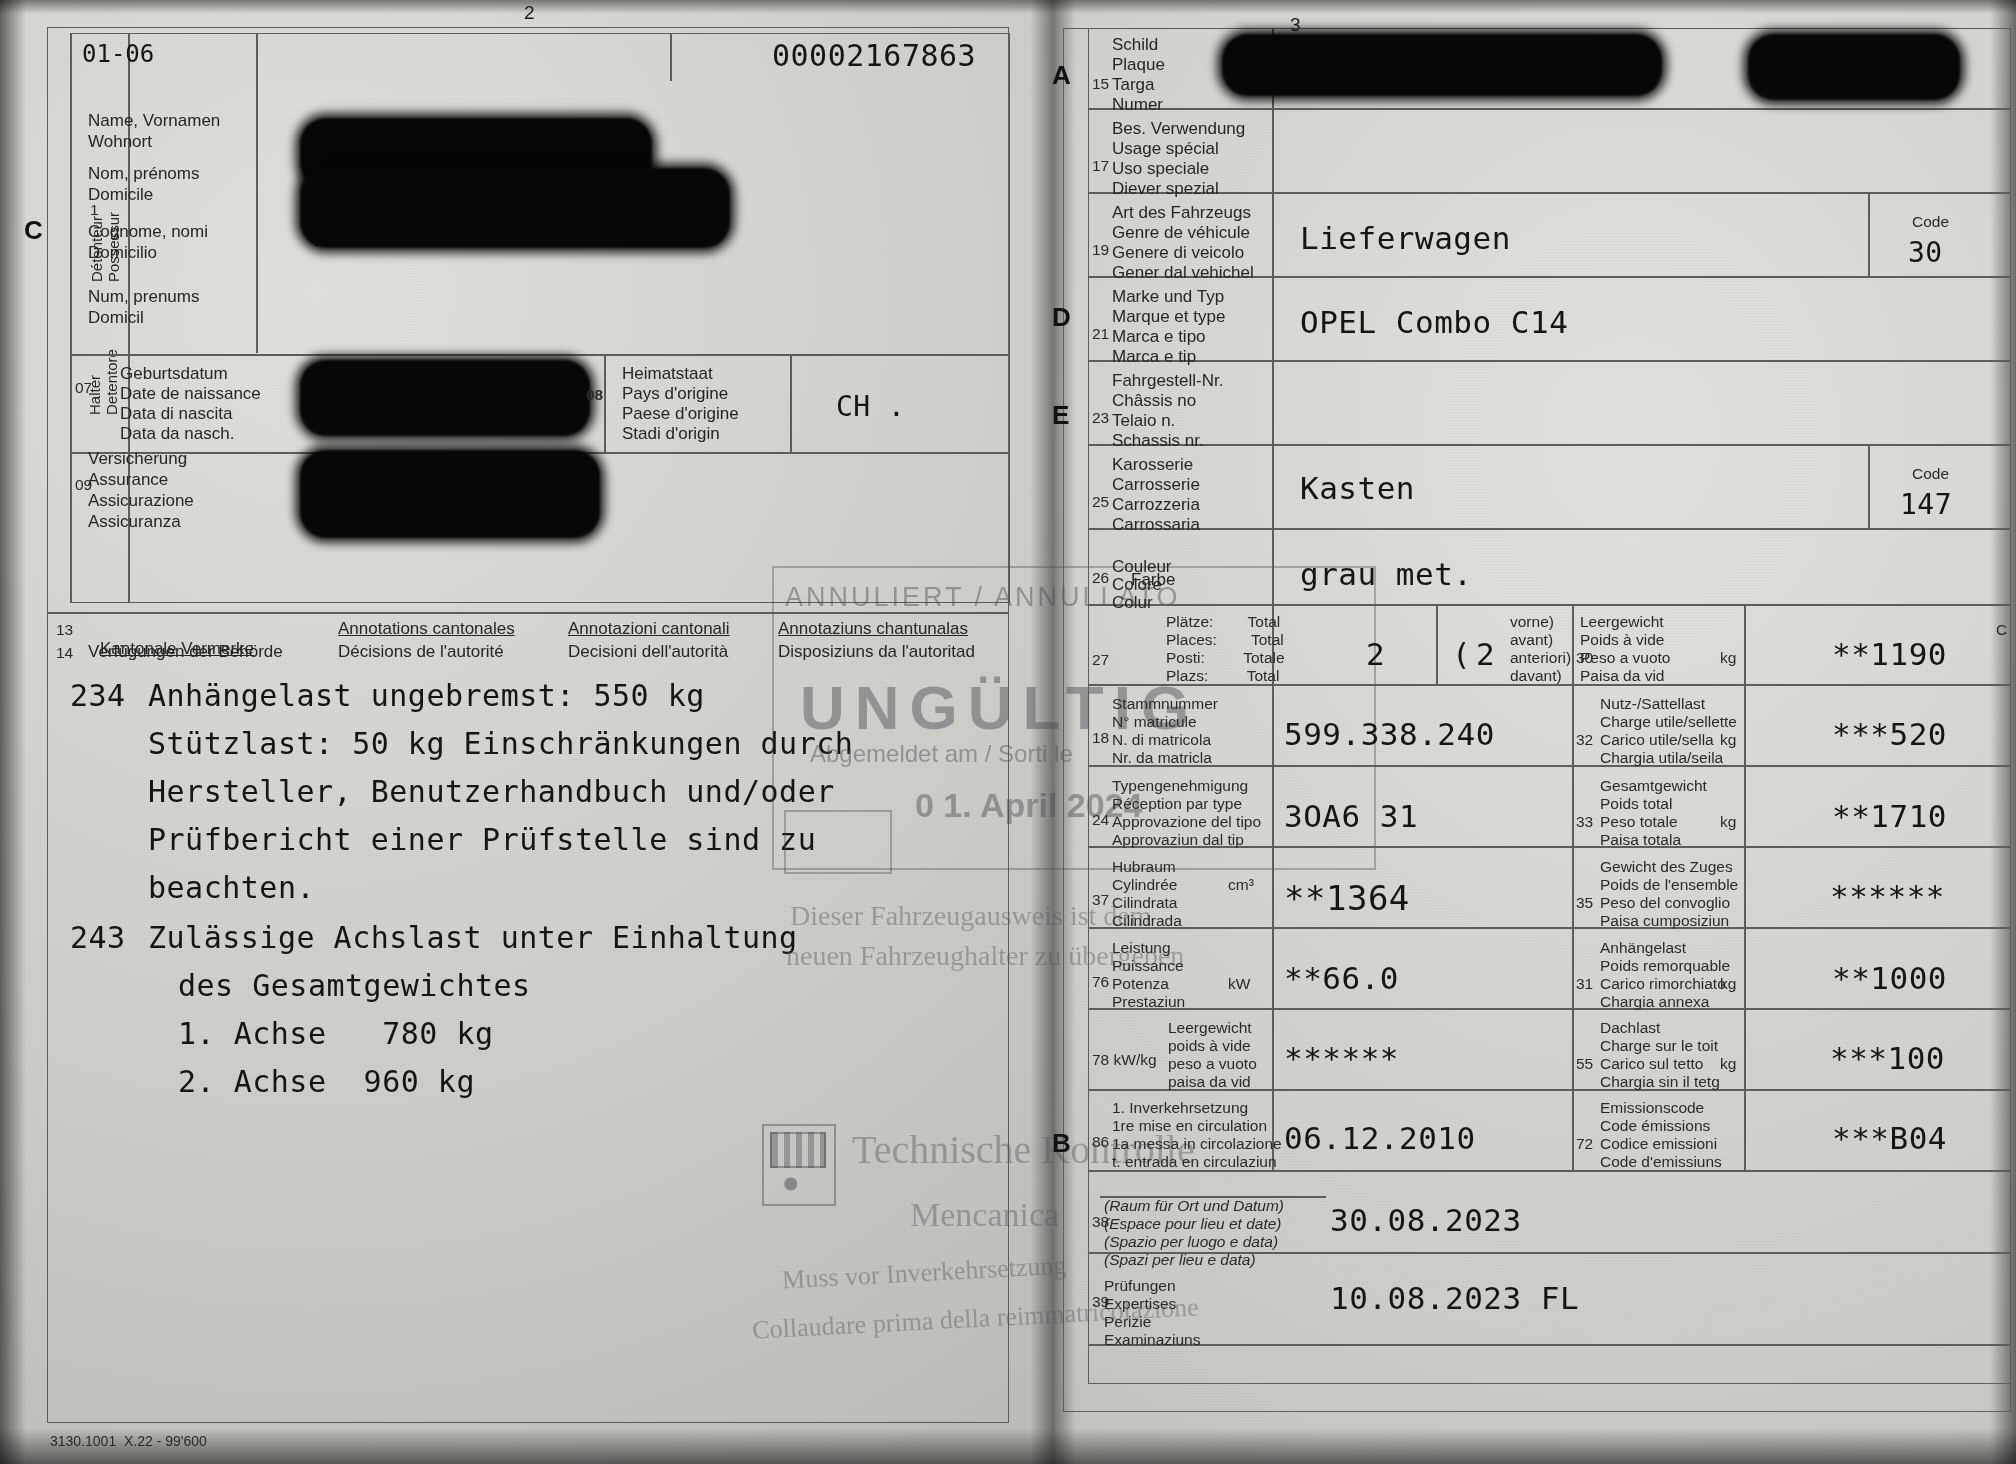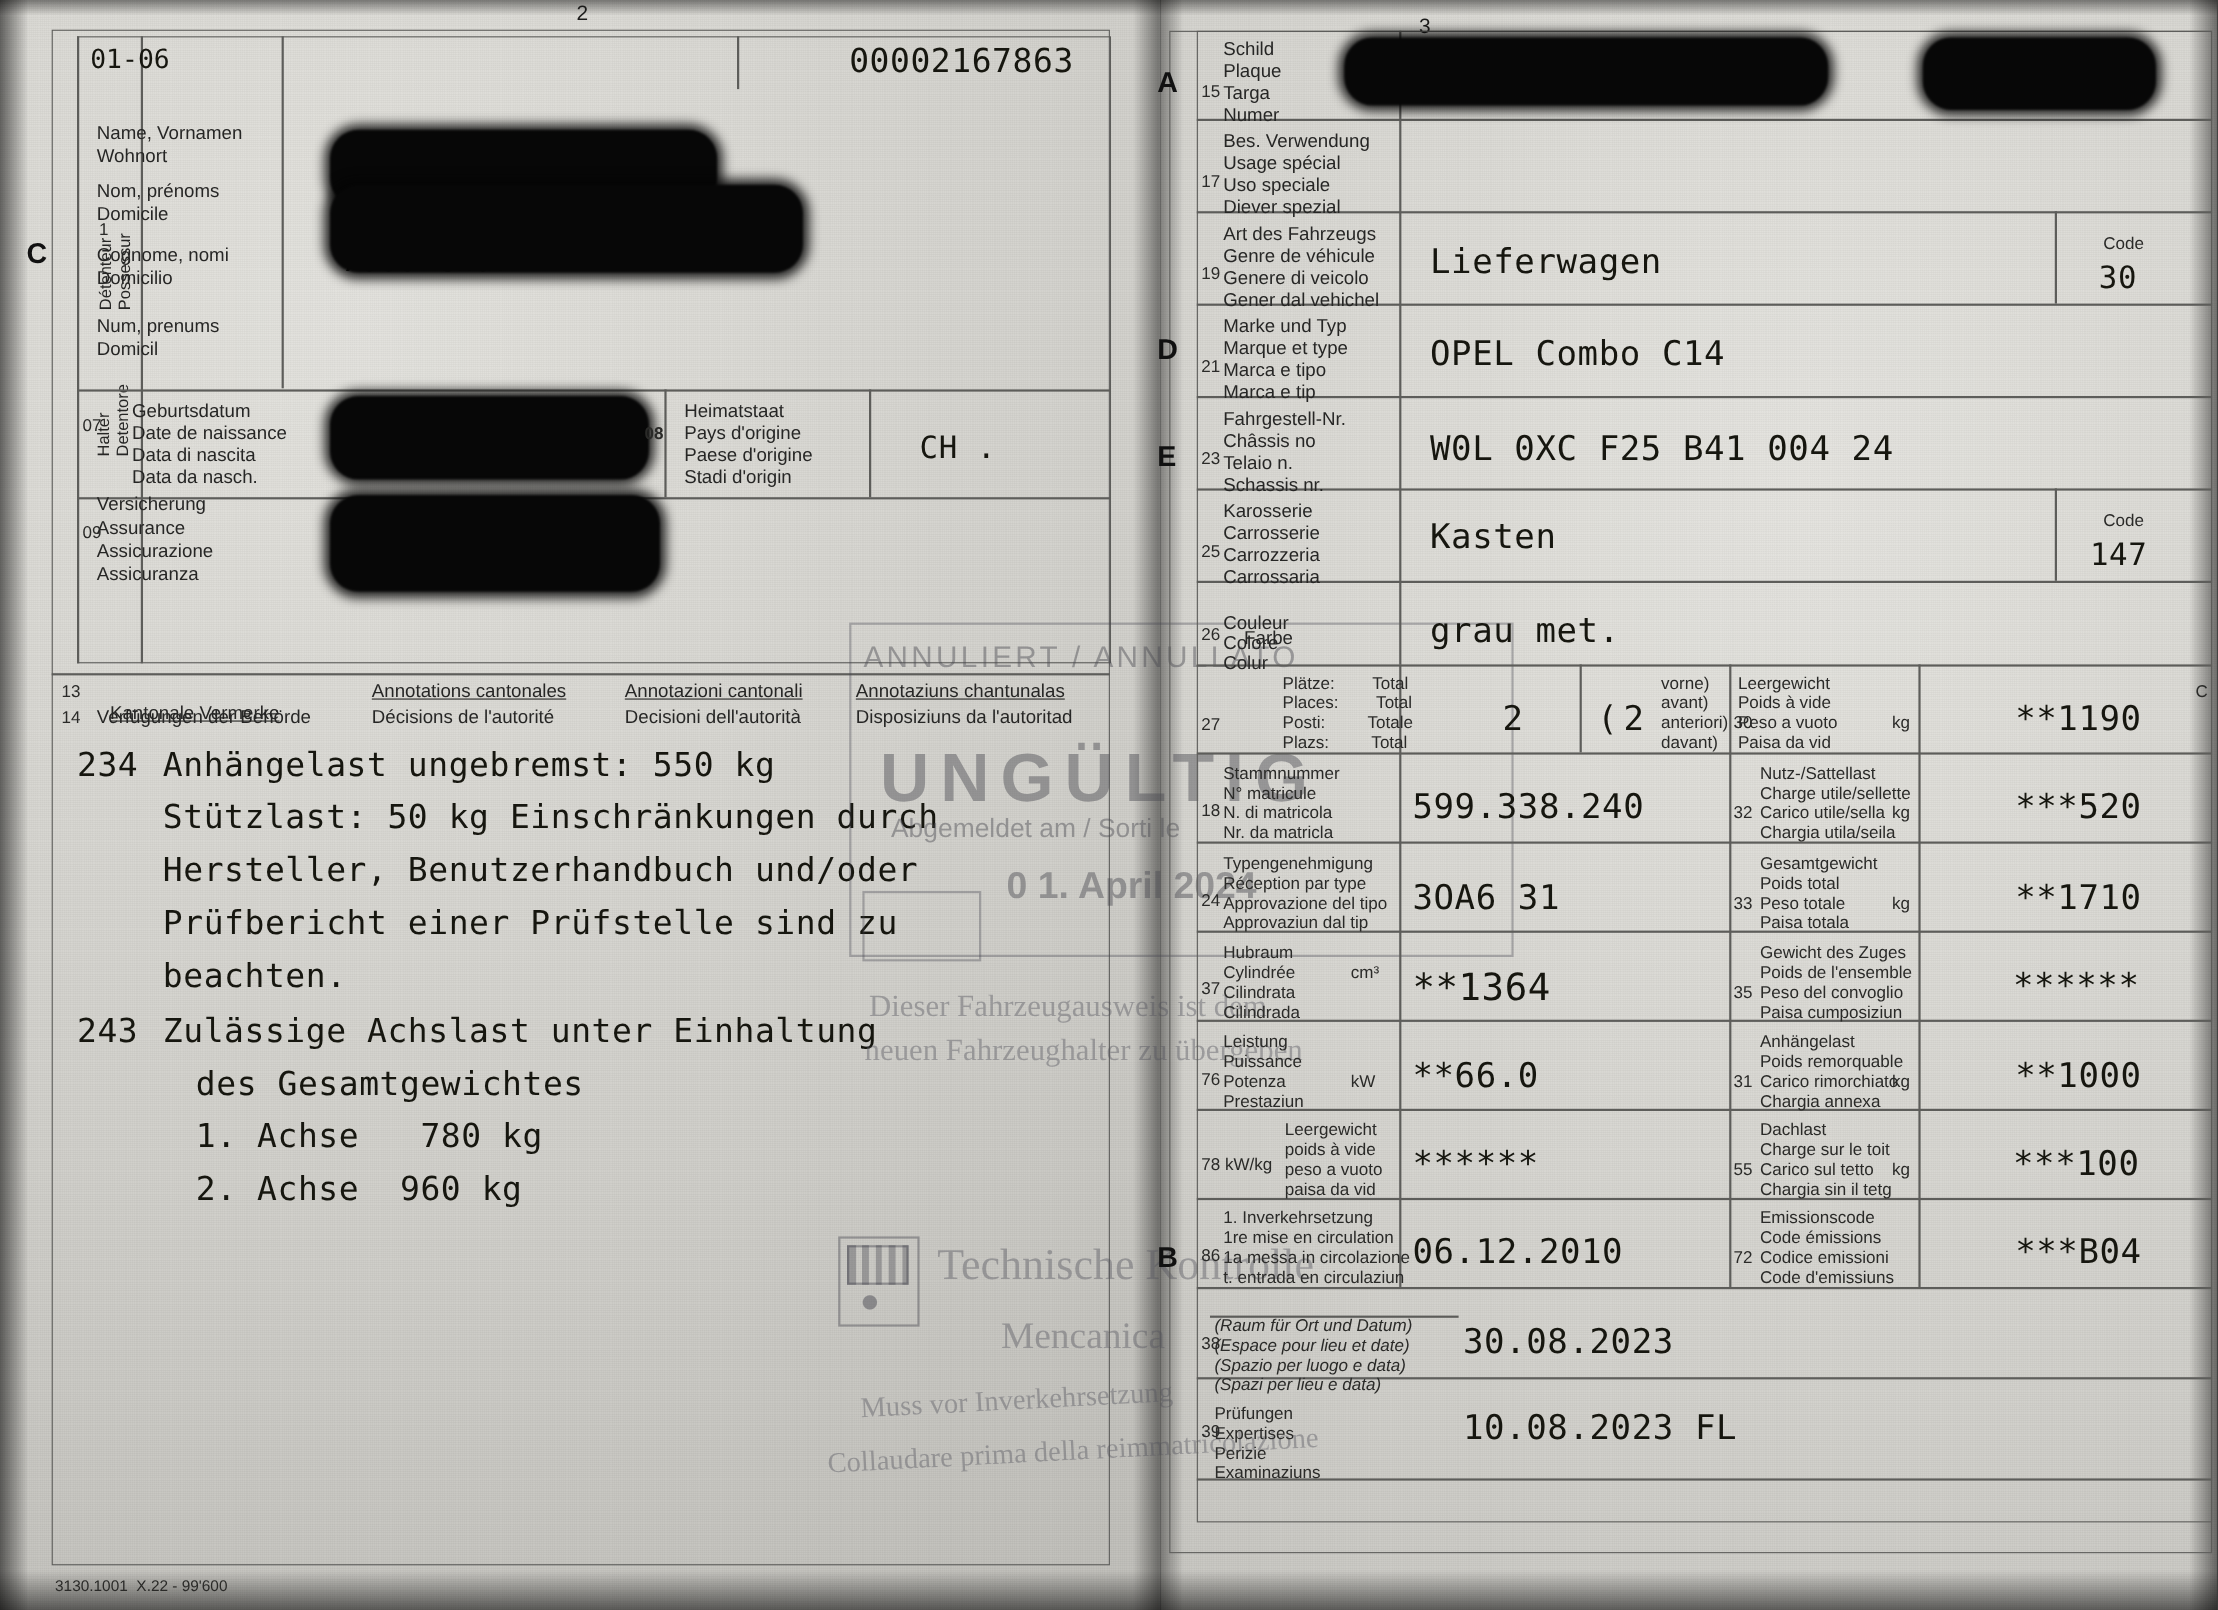--- a/index.html
+++ b/index.html
@@ -232,21 +232,20 @@
   <div class="t lbl" style="left:1112px;top:306px;">Marque et type</div>
   <div class="t lbl" style="left:1112px;top:326px;">Marca e tipo</div>
   <div class="t lbl" style="left:1112px;top:346px;">Marca e tip</div>
   <div class="t mono" style="left:1300px;top:304px;font-size:31px;">OPEL Combo C14</div>
 
   <div class="t lblsm" style="left:1092px;top:408px;">23</div>
   <div class="t lbl" style="left:1112px;top:370px;">Fahrgestell-Nr.</div>
   <div class="t lbl" style="left:1112px;top:390px;">Châssis no</div>
   <div class="t lbl" style="left:1112px;top:410px;">Telaio n.</div>
   <div class="t lbl" style="left:1112px;top:430px;">Schassis nr.</div>
-  <div class="t mono" style="left:1300px;top:390px;font-size:31px;">W0L 0XC F25 B41 004 24</div>
 
   <div class="t lblsm" style="left:1092px;top:492px;">25</div>
   <div class="t lbl" style="left:1112px;top:454px;">Karosserie</div>
   <div class="t lbl" style="left:1112px;top:474px;">Carrosserie</div>
   <div class="t lbl" style="left:1112px;top:494px;">Carrozzeria</div>
   <div class="t lbl" style="left:1112px;top:514px;">Carrossaria</div>
   <div class="t mono" style="left:1300px;top:470px;font-size:31px;">Kasten</div>
   <div class="t lblsm" style="left:1912px;top:464px;">Code</div>
   <div class="t mono" style="left:1900px;top:488px;">147</div>
 

